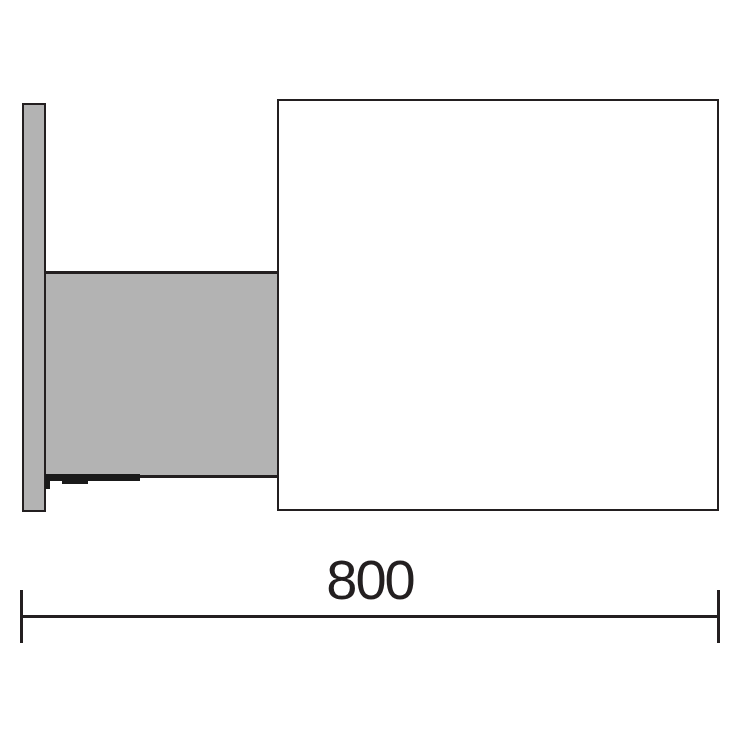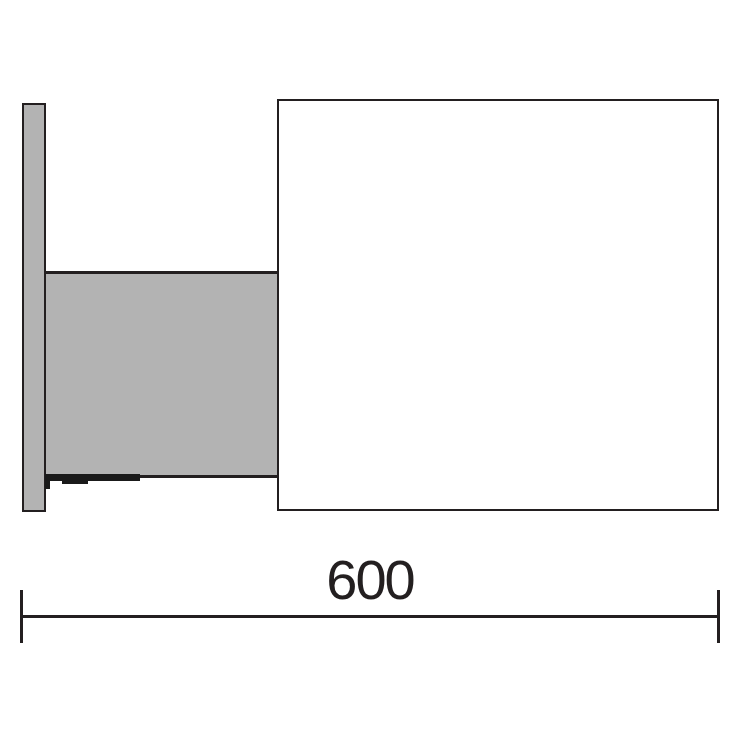--- a/index.html
+++ b/index.html
@@ -104,15 +104,15 @@
   <div class="shape runner-step"></div>
 
   <div class="shape cabinet-body"></div>
 
   <div class="shape dim-line"></div>
 
   <div class="shape dim-tick left"></div>
 
   <div class="shape dim-tick right"></div>
 
-  <div class="shape dim-label">600</div>
+  <div class="shape dim-label">800</div>
 
 </div>
 
 </body></html>

